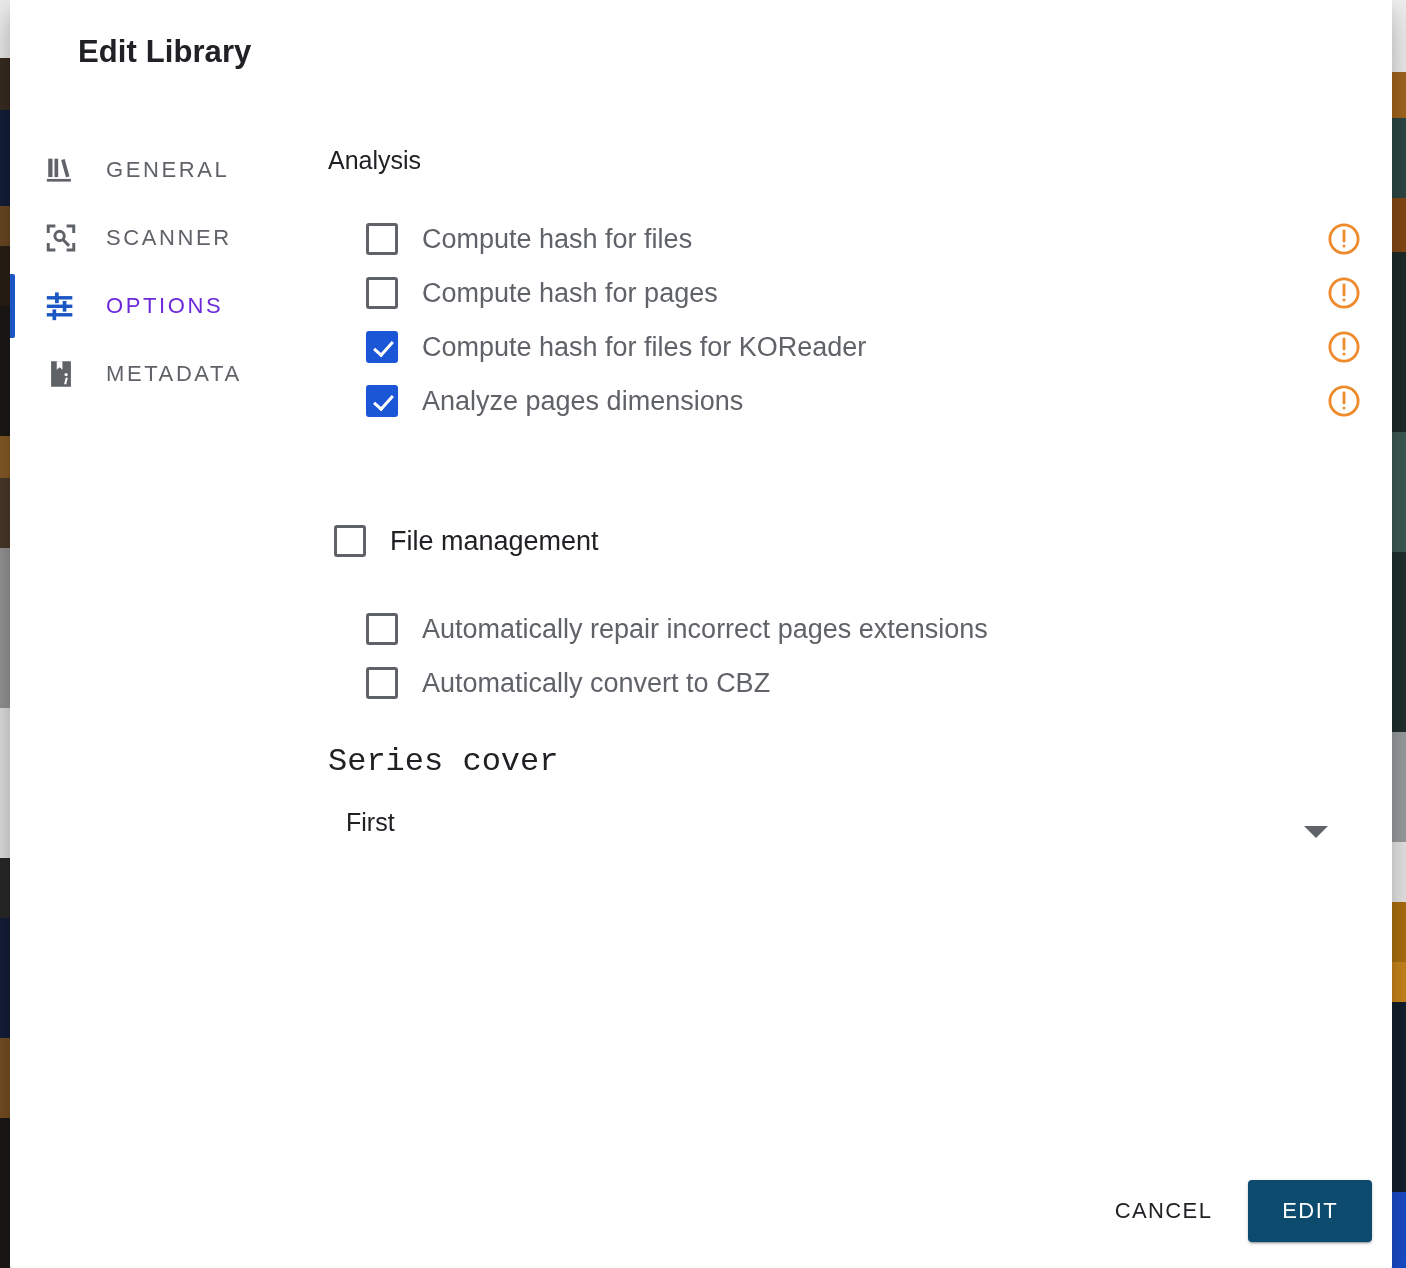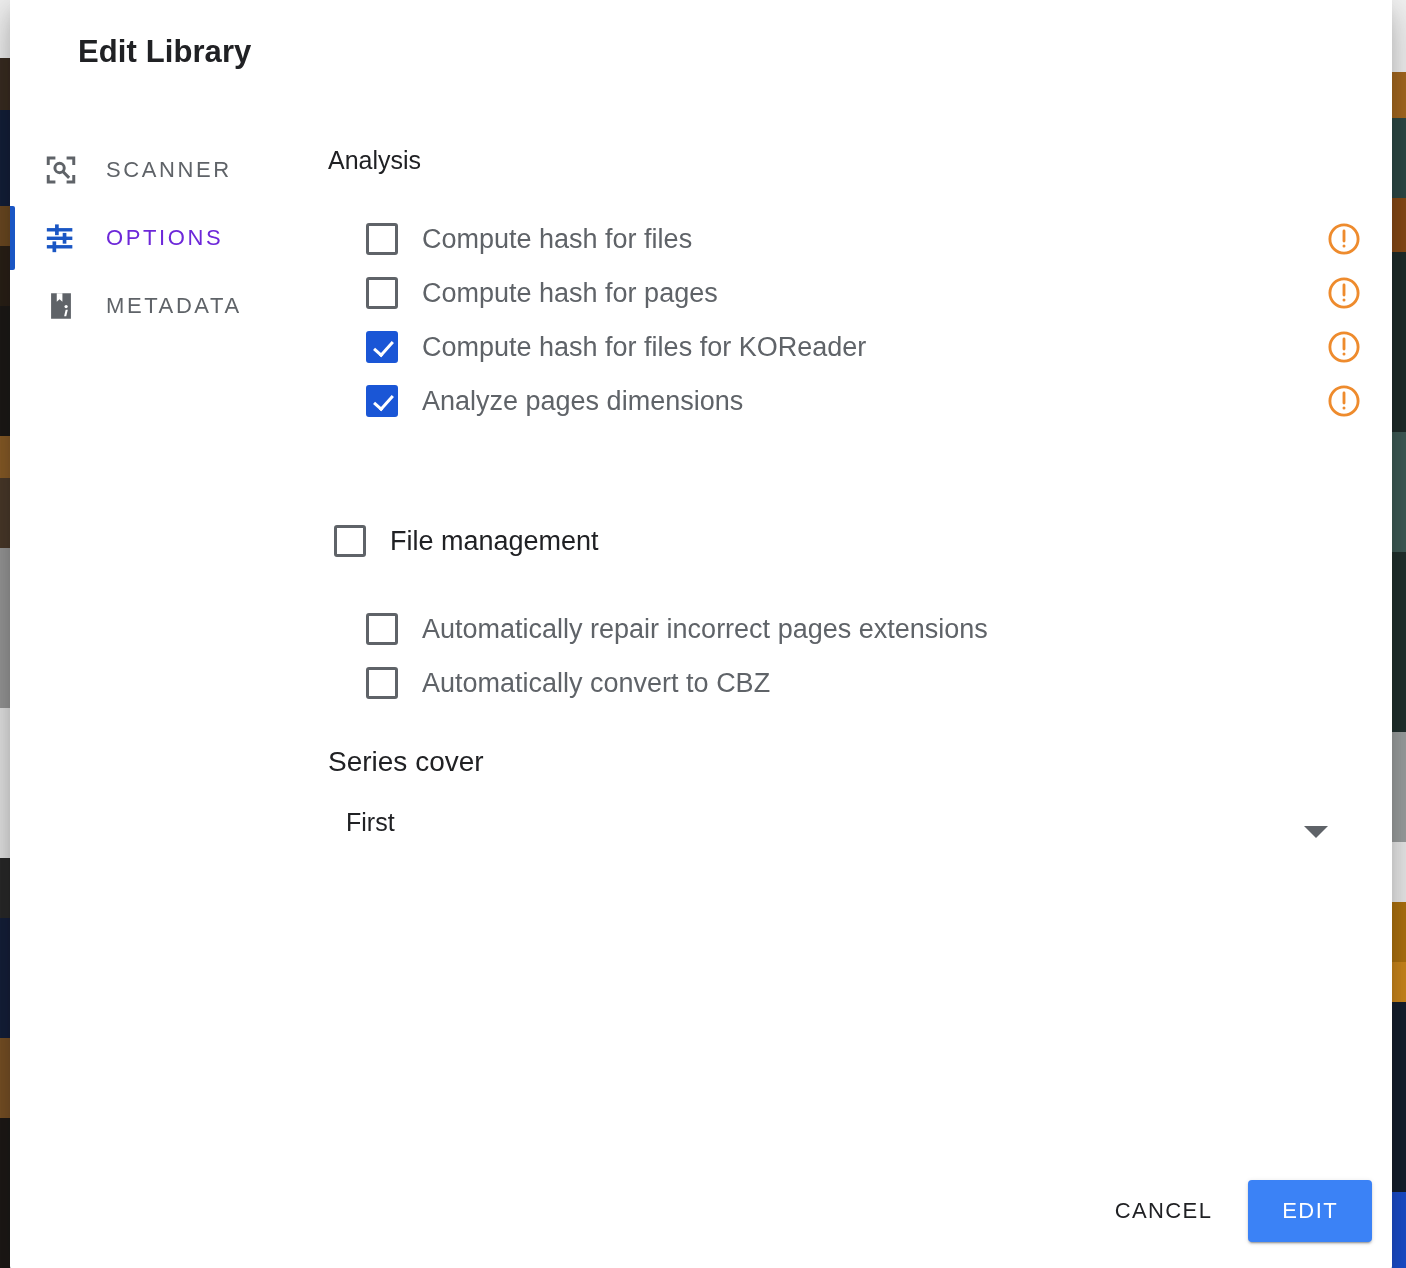--- a/index.html
+++ b/index.html
@@ -167,24 +167,25 @@
     display: block;
   }
   .warn-slot { margin-left: auto; display: flex; align-items: center; }
 
   
   .gap-big { height: 86px; }
   .gap-mid { height: 34px; }
 
   
   .select-label {
-    font-size: 28px;
+    font-size: 32px;
     color: #202124;
     margin: 0 0 0 10px;
     line-height: 36px;
+    font-family: Liberation Mono, monospace;
   }
   .select {
     position: relative;
     margin: 28px 0 0 28px;
     height: 48px;
     display: flex;
     align-items: flex-start;
     cursor: pointer;
   }
   .select .value {
@@ -222,21 +223,21 @@
     cursor: pointer;
     border-radius: 4px;
   }
   .btn.text {
     color: #202124;
     padding: 14px 20px;
     text-align: right;
   }
   .btn.primary {
     color: #ffffff;
-    background: #3b82f6;
+    background: #0c4a6e;
     padding: 18px 34px;
     box-shadow: 0 3px 1px -2px rgba(0,0,0,.2),
                 0 2px 2px 0 rgba(0,0,0,.14),
                 0 1px 5px 0 rgba(0,0,0,.12);
   }
 </style>
 </head>
 <body>
 
 <div id="backdrop">
@@ -272,20 +273,32 @@
     <div class="band" style="top:1192px;height:76px;background:#1b4fd0;"></div>
   </div>
 </div>
 
 <div id="dialog">
 
   <div id="dialog-title">Edit Library</div>
 
   <div id="sidebar">
 
+    <div class="tab">
+
+      <span class="tab-icon">
+        <svg viewBox="0 0 24 24" width="34" height="34" fill="#5f6368">
+          <rect x="3" y="4" width="3" height="13"></rect>
+          <rect x="7.4" y="4" width="2.6" height="13"></rect>
+          <path d="M12.1 4.9 L14.6 4.2 L18 16.5 L15.5 17.2 Z"></path>
+          <rect x="2" y="18.3" width="17" height="1.9"></rect>
+        </svg>
+      </span>
+      <span class="tab-label">GENERAL</span>
+    </div>
 
     <div class="tab">
 
       <span class="tab-icon">
         <svg viewBox="0 0 24 24" width="34" height="34" fill="none" stroke="#5f6368" stroke-width="2.1" stroke-linecap="square">
           <path d="M3 7.5 V3.6 H7"></path>
           <path d="M17 3.6 H21 V7.5"></path>
           <path d="M21 16.5 V20.4 H17"></path>
           <path d="M7 20.4 H3 V16.5"></path>
           <circle cx="11" cy="10.6" r="3.3"></circle>

